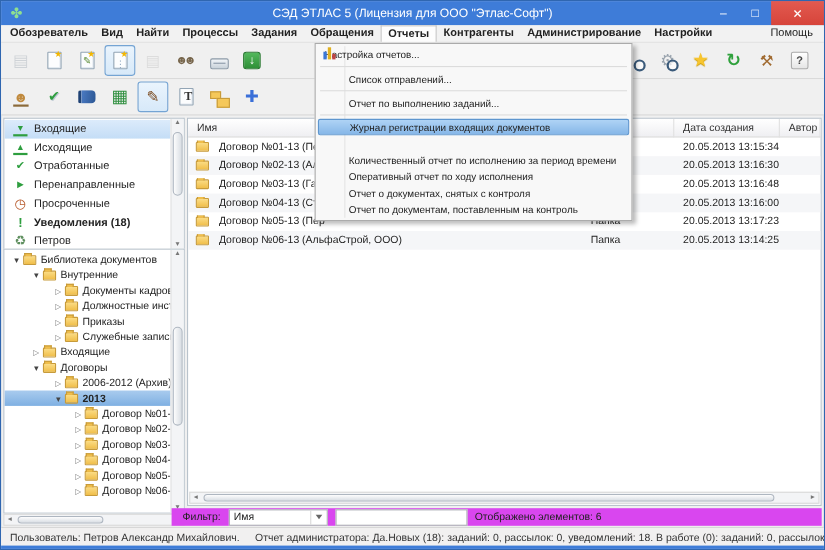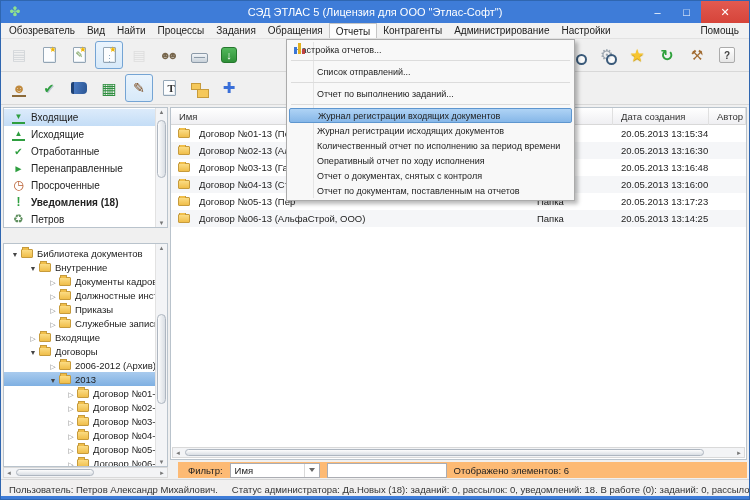--- a/index.html
+++ b/index.html
@@ -11,21 +11,21 @@
   
   .titlebar{position:absolute;left:0;top:0;right:0;height:22px;background:#3E7CD8;}
   .app-logo{position:absolute;left:6px;top:3px;width:16px;height:16px;color:#8FE08F;font-size:13px;line-height:16px;text-align:center;}
   .win-title{position:absolute;left:0;right:0;top:0;height:22px;line-height:22px;text-align:center;color:#FFF;font-size:11px;}
   .win-controls{position:absolute;right:0;top:0;height:22px;display:flex;}
   .wc{width:29px;height:22px;display:flex;align-items:center;justify-content:center;color:#FFF;font-size:11px;}
   .wc.close{width:48px;background:linear-gradient(#E25A50,#D6443A);font-weight:bold;}
 
   
   .menubar{position:absolute;left:0;top:22px;right:0;height:16px;background:#F2F2F2;border-bottom:1px solid #E2E2E2;display:flex;align-items:stretch;padding:0 2px;}
-  .menu-items{display:flex;}
+  .menu-items{display:flex;font-weight:bold;}
   .mb-item{display:flex;align-items:center;padding:0 6px;color:#222;white-space:nowrap;}
   .mb-item.open{background:#FDFDFD;border:1px solid #C6C6C6;border-bottom:none;}
   .menu-help{margin-left:auto;display:flex;align-items:center;padding:0 8px;}
 
   
   .tbrow{position:absolute;left:0;right:0;background:#F0F0F0;border-bottom:1px solid #D8D8D8;display:flex;align-items:center;padding:0 3px;}
   .tb1{top:38px;height:33px;}
   .tb2{top:71px;height:33px;}
   .tb-group{display:flex;align-items:center;}
   .tb-right{margin-left:auto;margin-right:4px;}
@@ -73,37 +73,37 @@
   .mi-ic{width:22px;flex:0 0 22px;height:12px;position:relative;}
   .mi-lb{padding-left:4px;}
   .ic-chart{position:absolute;left:4px;top:0;width:14px;height:12px;
     background-image:linear-gradient(#3A76D6,#3A76D6),linear-gradient(#E0B020,#E0B020),linear-gradient(#C04444,#C04444);
     background-size:3px 7px,3px 11px,3px 5px;background-position:1px bottom,5px bottom,9px bottom;background-repeat:no-repeat;}
 
   
   .sidebar{position:absolute;left:2px;top:106px;width:165px;height:371px;}
   .panel{position:absolute;left:0;right:0;background:#FFF;border:1px solid #B9C3CC;overflow:hidden;}
   .quick-panel{top:0;height:121px;}
-  .tree-panel{top:136px;bottom:11px;padding-left:41px;}
+  .tree-panel{top:119px;bottom:11px;padding-left:41px;}
   .qrow{height:17px;display:flex;align-items:center;padding-left:8px;gap:6px;white-space:nowrap;}
   .qrow.sel{background:linear-gradient(#DCEBFB,#C4DDF6);}
   .qrow.bold{font-weight:bold;}
   .qic{width:13px;flex:0 0 13px;text-align:center;font-size:10px;line-height:10px;}
   .q-inbox-down{border-bottom:2px solid #2E9E3F;}  .q-inbox-down::before{content:"▼";color:#2E9E3F;font-size:8px;}
   .q-outbox-up{border-bottom:2px solid #2E9E3F;}   .q-outbox-up::before{content:"▲";color:#2E9E3F;font-size:8px;}
   .q-check::before{content:"✔";color:#2E9E3F;font-weight:bold;}
   .q-arrow-right::before{content:"►";color:#2E9E3F;}
   .q-clock::before{content:"◷";color:#B85C2E;font-size:12px;}
   .q-notification::before{content:"!";color:#2E9E3F;font-weight:900;font-size:12px;}
   .q-recycle::before{content:"♻";color:#5E8F5E;font-size:12px;}
 
   .tree{position:absolute;left:0;top:2px;right:12px;bottom:0;}
   .trow{height:14px;display:flex;align-items:center;font-size:9.5px;white-space:nowrap;overflow:hidden;}
   .trow.sel{background:linear-gradient(#A9CBEE,#7FB0E2);}
-  .trow.bold{font-weight:normal;align-items:center;}
+  .trow.bold{font-weight:bold;align-items:center;}
   .lvl-1{padding-left:6px;}.lvl-2{padding-left:24px;}.lvl-3{padding-left:44px;}.lvl-4{padding-left:62px;}
   .arrow{width:10px;flex:0 0 10px;text-align:center;}
   .arrow.st-expanded::before{content:"▼";color:#444;font-size:7px;}
   .arrow.st-collapsed::before{content:"▷";color:#808080;font-size:7px;}
   .tfolder{position:relative;width:12px;height:9px;flex:0 0 12px;margin:0 4px 0 1px;background:linear-gradient(#FBDC84,#F0BE4A);border:1px solid #C79B3B;border-radius:1px;}
   .tfolder::before{content:"";position:absolute;top:-3px;left:0;width:5px;height:2px;background:#F0BE4A;border:1px solid #C79B3B;border-bottom:none;}
 
   
   .vscroll{position:absolute;right:0;top:0;bottom:0;width:12px;background:#F3F4F6;border-left:1px solid #E2E2E2;}
   .vthumb{position:absolute;left:1px;right:1px;border-radius:5px;background:linear-gradient(90deg,#FDFDFD,#D9DEE4);border:1px solid #AEB6C0;}
@@ -118,21 +118,21 @@
   .contentpanel{position:absolute;left:169px;top:106px;right:2px;bottom:39px;background:#FFF;border:1px solid #B9C3CC;overflow:hidden;}
   .tgrid{display:grid;grid-template-columns:358px 84px 96px 1fr;align-items:center;}
   .thead{height:17px;background:linear-gradient(#FFFFFF,#EFEFF2);border-bottom:1px solid #D8D8D8;}
   .th{height:17px;line-height:17px;padding-left:8px;border-right:1px solid #E0E0E0;color:#333;font-size:9.5px;overflow:hidden;white-space:nowrap;}
   .drow{height:17px;font-size:9.5px;color:#222;}
   .drow:nth-of-type(even){background:#F5F6F8;}
   .cell{padding-left:8px;white-space:nowrap;overflow:hidden;}
   .c-name{display:flex;align-items:center;gap:5px;padding-left:6px;}
 
   
-  .filterbar{position:absolute;left:177px;right:2px;top:461px;height:16px;display:flex;align-items:center;gap:7px;padding-left:10px;font-size:9.5px;background:#fdba74;}
+  .filterbar{position:absolute;left:155px;right:2px;top:461px;height:16px;display:flex;align-items:center;gap:7px;padding-left:10px;font-size:9.5px;background:#d946ef;}
   .combo{width:90px;height:15px;background:#FFF;border:1px solid #ABADB3;display:flex;align-items:center;justify-content:space-between;padding-left:4px;}
   .combo-btn{width:15px;height:13px;border-left:1px solid #D9D9D9;display:flex;align-items:center;justify-content:center;}
   .combo-btn::before{content:"";width:0;height:0;border-left:3px solid transparent;border-right:3px solid transparent;border-top:4px solid #666;}
   .filter-input{width:120px;height:15px;border:1px solid #ABADB3;font-size:9.5px;padding:0 3px;font-family:inherit;}
   .statusbar{position:absolute;left:0;right:0;top:478px;height:19px;background:#F1F0F0;border-top:1px solid #D7D7D7;display:flex;align-items:center;padding:0 8px;font-size:9.5px;color:#333;white-space:nowrap;}
   .status-left{display:flex;gap:14px;}
   .status-right{margin-left:auto;}
   .bottomedge{position:absolute;left:0;right:0;bottom:0;height:3px;background:#3E7CD8;}
 </style>
 </head>
@@ -547,57 +547,56 @@
         
       </div>
 
       <div class="mi hl">
         <span class="mi-ic"></span>
         <span class="mi-lb">Журнал регистрации входящих документов</span>
       </div>
 
       <div class="mi">
         <span class="mi-ic"></span>
-        <span class="mi-lb">Журнал регистрации исходящих документов</span>
       </div>
 
       <div class="mi">
         <span class="mi-ic"></span>
         <span class="mi-lb">Количественный отчет по исполнению за период времени</span>
       </div>
 
       <div class="mi">
         <span class="mi-ic"></span>
         <span class="mi-lb">Оперативный отчет по ходу исполнения</span>
       </div>
 
       <div class="mi">
         <span class="mi-ic"></span>
         <span class="mi-lb">Отчет о документах, снятых с контроля</span>
       </div>
 
       <div class="mi">
         <span class="mi-ic"></span>
-        <span class="mi-lb">Отчет по документам, поставленным на отчетов</span>
+        <span class="mi-lb">Отчет по документам, поставленным на контроль</span>
       </div>
 
     </div>
 
   <div class="filterbar">
     <span>Фильтр:</span>
     <div class="combo">
       <span>Имя</span>
       <span class="combo-btn"></span>
     </div>
     <input class="filter-input" type="text" value="" style="">
     <span>Отображено элементов: 6</span>
   </div>
 
   <div class="statusbar">
     <div class="status-left">
       <span>Пользователь: Петров Александр Михайлович.</span>
-      <span>Статус администратора: Да.</span>
+      <span>Отчет администратора: Да.</span>
     </div>
     <span class="status-right">Новых (18): заданий: 0, рассылок: 0, уведомлений: 18. В работе (0): заданий: 0, рассылок: 0.</span>
   </div>
 
   <div class="bottomedge"></div>
 </div>
 
 </body></html>

